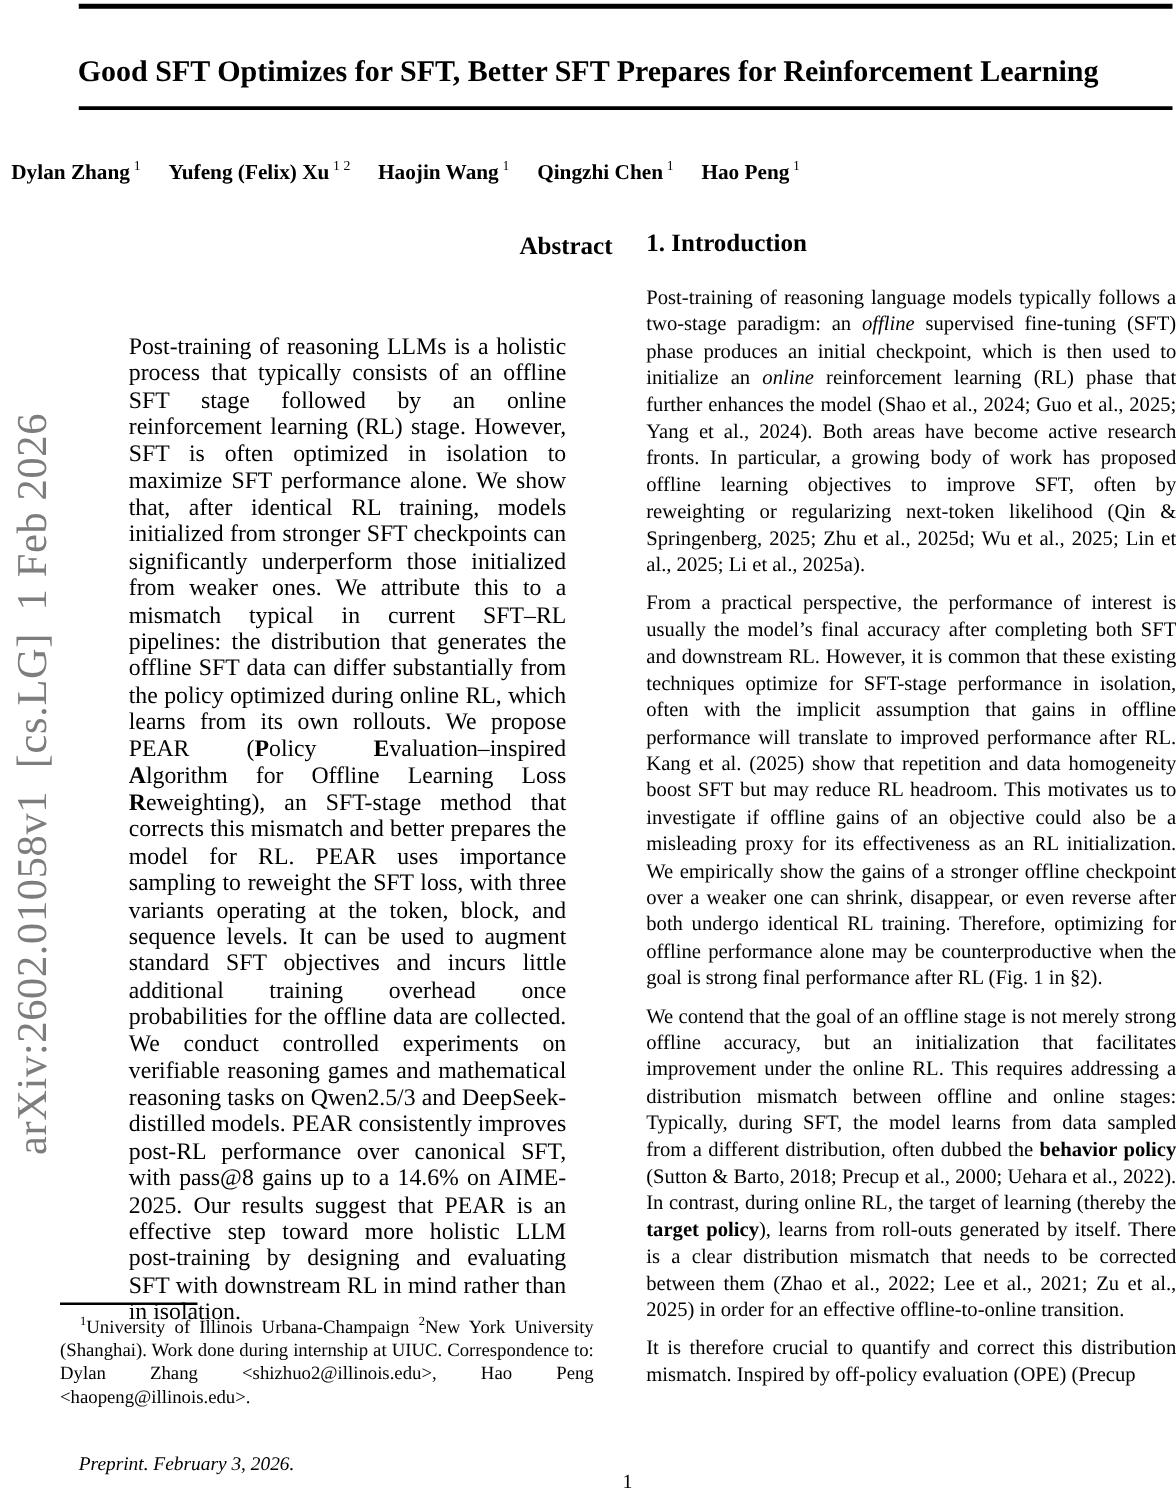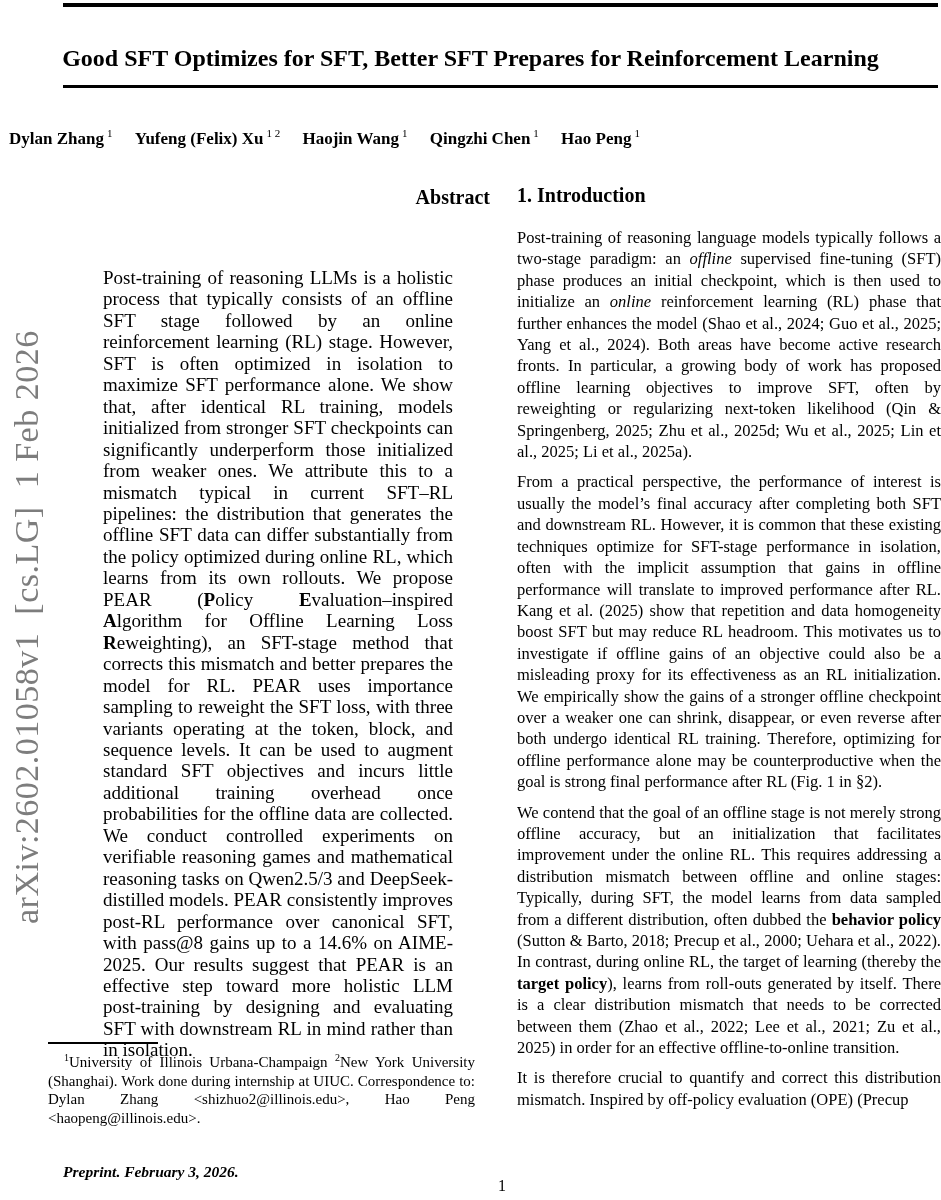--- a/index.html
+++ b/index.html
@@ -75,21 +75,21 @@
     margin-bottom: 5px;
   }
   .footnote-text {
     font-size: 15px; line-height: 18.5px;
     text-align: justify; text-indent: 16px;
     hyphens: auto; -webkit-hyphens: auto;
   }
   .footnote-text sup { font-size: 10px; }
   .preprint {
     position: absolute; left: 63px; top: 1163px;
-    font-style: italic; font-size: 15.5px; font-weight: bold;
+    font-style: italic; font-size: 15.5px;
   }
   .page-number {
     position: absolute; left: 63px; top: 1177px; width: 878px;
     text-align: center; font-size: 16px;
   }
 </style>
 </head>
 <body>
 
 <div class="watermark">arXiv:2602.01058v1  [cs.LG]  1 Feb 2026</div>

